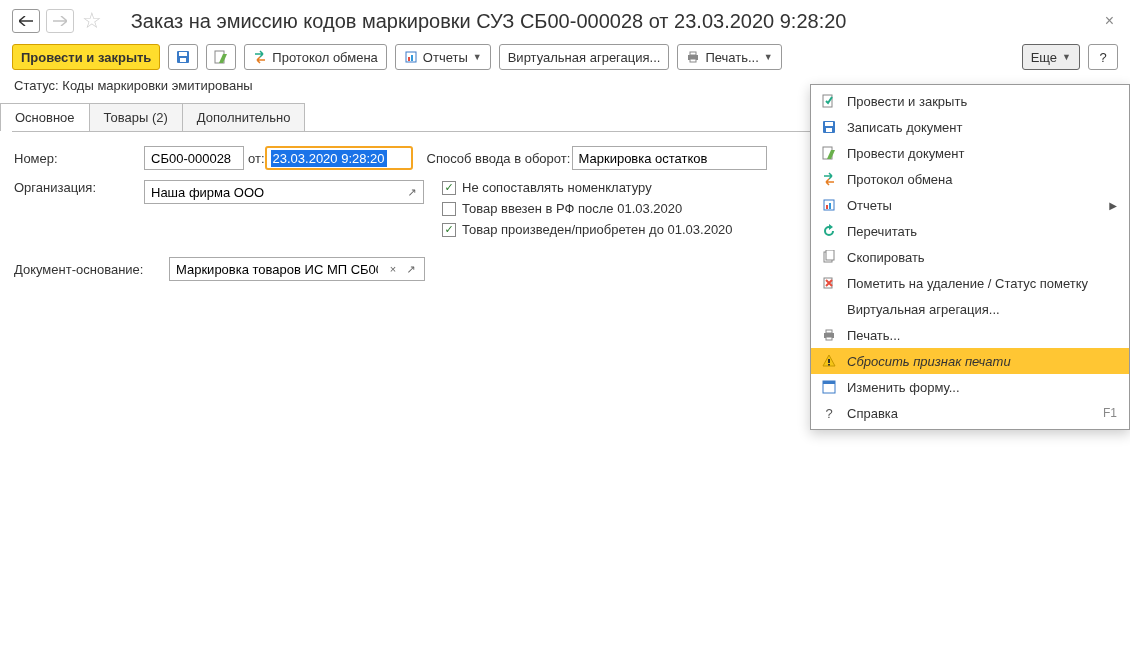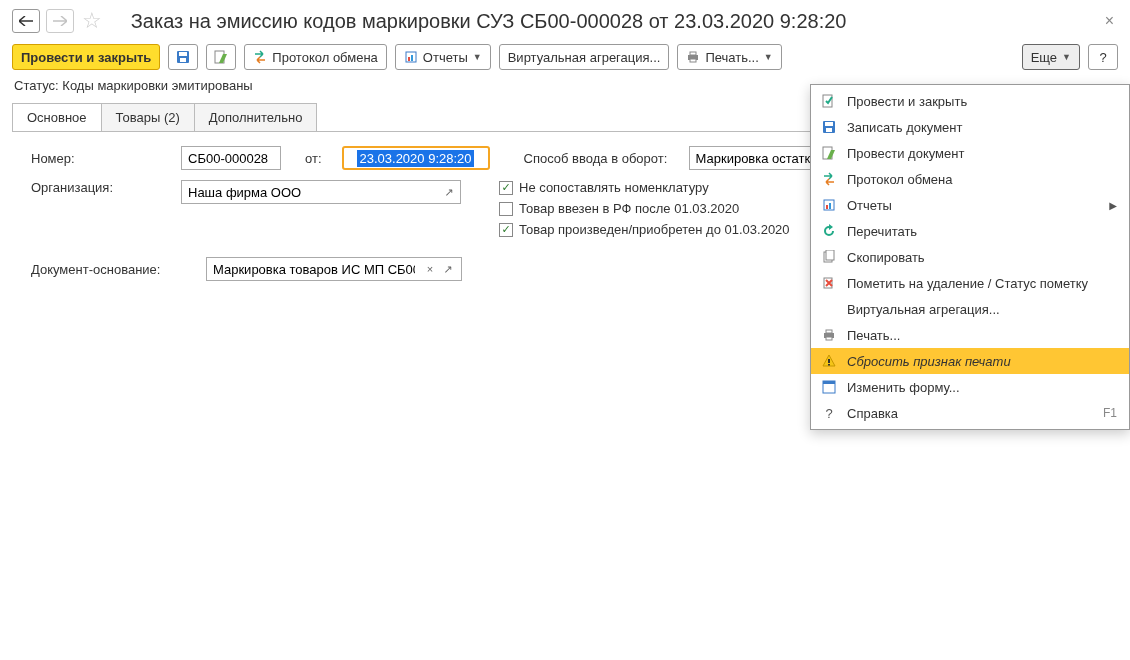--- a/index.html
+++ b/index.html
@@ -9,25 +9,25 @@
   .star-icon { font-size: 22px; color: #ccc; margin-left: 2px; margin-right: 2px; }
   .window-title { font-size: 20px; font-weight: normal; color: #333; flex: 1; margin-left: 21px; }
   .close-x { font-size: 16px; color: #888; cursor: pointer; padding: 0 4px; }
   .toolbar { display: flex; align-items: center; gap: 8px; padding: 6px 12px; }
   .btn { height: 26px; border: 1px solid #999; border-radius: 3px; background: #fff; display: flex; align-items: center; padding: 0 8px; cursor: pointer; gap: 5px; white-space: nowrap; }
   .btn-yellow { background: #ffdd2d; border-color: #d4a000; font-weight: bold; }
   .btn-icon-only { width: 30px; justify-content: center; padding: 0; }
   .btn .caret-down { font-size: 9px; color: #555; }
   .toolbar-spacer { flex: 1; }
   .status-line { padding: 2px 26px 10px 14px; font-size: 13px; }
-  .tabs { display: flex; margin-left: 12px; }
+  .tabs { display: flex; }
   .tab { padding: 6px 14px; border: 1px solid #bbb; border-bottom: none; background: #f4f4f4; cursor: pointer; margin-right: -1px; font-size: 13px; }
   .tab.active { background: #fff; position: relative; z-index: 2; }
   .tab-content { border: none; border-top: 1px solid #bbb; margin: 0 12px 0 12px; padding: 14px 2px; position: relative; }
-  .form-row { display: flex; align-items: center; margin-bottom: 10px; gap: 20px; margin-left: 17px; }
+  .form-row { display: flex; align-items: center; margin-bottom: 10px; gap: 0; }
   .label { width: 130px; text-align: left; }
   .input-wrap { display: inline-flex; align-items: center; border: 1px solid #aaa; height: 24px; background: #fff; }
   .input-wrap.selected { border: 2px solid #f5a623; border-radius: 3px; }
   .input-wrap input { border: none; outline: none; height: 100%; padding: 0 6px; font-size: 13px; background: transparent; }
   .input-wrap .highlighted { background: #1a73e8; color: #fff; padding: 1px 2px; }
   .input-extra-btn { width: 18px; height: 22px; display: flex; align-items: center; justify-content: center; border-left: none; cursor: pointer; font-size: 11px; color: #666; }
   .chk-row { display: flex; align-items: center; gap: 6px; margin-bottom: 6px; font-size: 13px; }
   .chk { width: 14px; height: 14px; border: 1px solid #888; display: inline-flex; align-items: center; justify-content: center; font-size: 11px; color: #2a7a2a; }
   .col-right { margin-left: 40px; }
   .dropdown-menu { position: absolute; right: 0; top: 84px; width: 320px; background: #fff; border: 1px solid #999; box-shadow: 0 4px 12px rgba(0,0,0,0.2); z-index: 100; padding: 3px 0; }
@@ -125,21 +125,21 @@
   <div class="tab"><span>Дополнительно</span></div>
 </div>
 
 <div class="tab-content">
   <div class="form-row">
     <span class="label">Номер:</span>
     <div class="input-wrap" style="width:100px">
       <input style="width: 96px;" value="СБ00-000028">
     </div>
     <span style="margin-left:4px">от:</span>
-    <div class="input-wrap selected" style="width:148px; padding:0 4px;justify-content:center;">
+    <div class="input-wrap selected" style="width:148px; padding:0 4px;">
       <span class="highlighted">23.03.2020  9:28:20</span>
     </div>
 
     <span class="label" style="width:145px; margin-left:14px">Способ ввода в оборот:</span>
     <div class="input-wrap" style="width:195px">
       <input style="width: 190px;" value="Маркировка остатков">
     </div>
   </div>
 
   <div class="form-row" style="align-items:flex-start">

